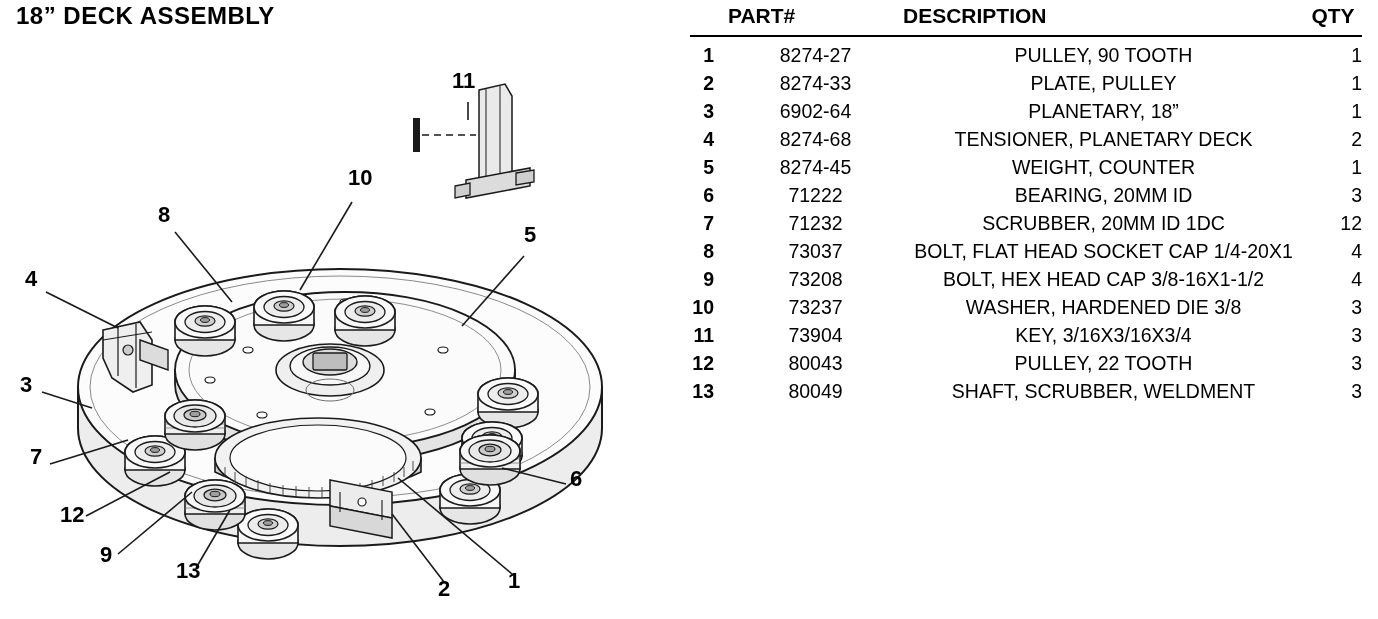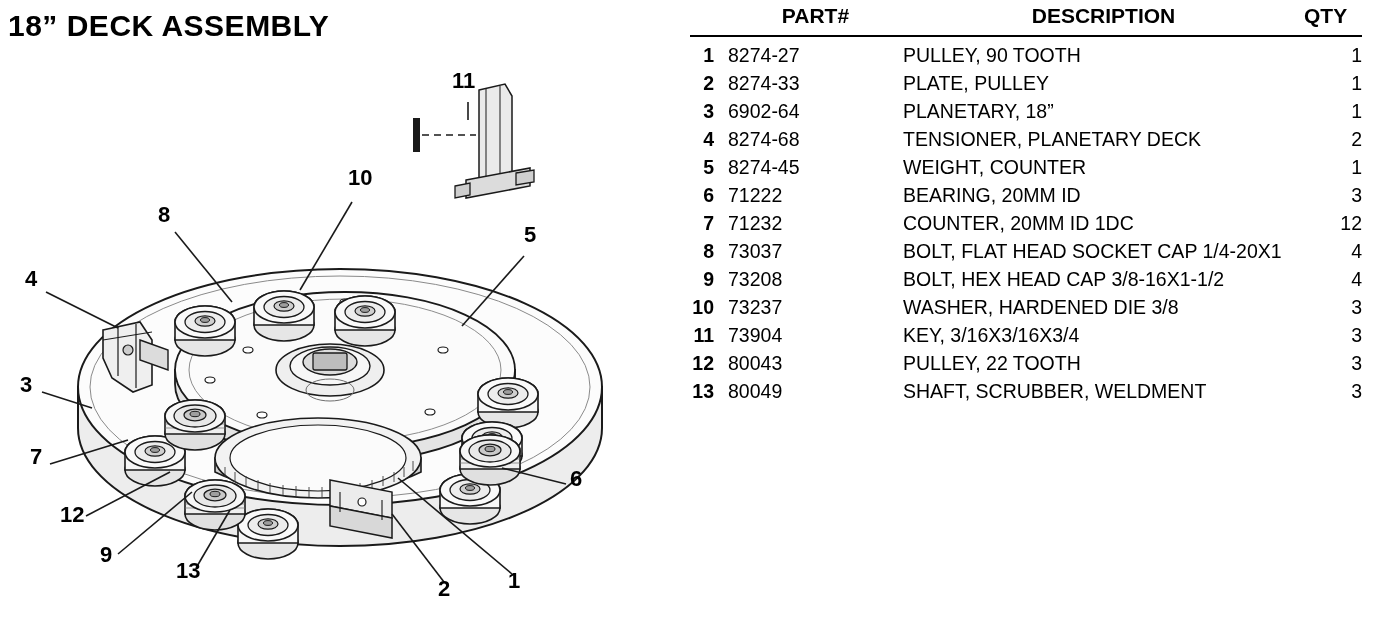--- a/index.html
+++ b/index.html
@@ -12,53 +12,53 @@
     height: 619px;
     position: relative;
     font-family: "Liberation Sans", sans-serif;
     color: #000000;
     overflow: hidden;
   }
 
   
   #page-title {
     position: absolute;
-    left: 8px;
+    left: 16px;
     top: 2px;
-    font-size: 30px;
+    font-size: 24px;
     font-weight: bold;
     letter-spacing: 0.5px;
     white-space: nowrap;
-    margin-top: 7px;
   }
 
   
   #parts-table {
     position: absolute;
     left: 690px;
     top: 4px;
     width: 672px;
     border-collapse: collapse;
     font-size: 19.5px;
   }
   #parts-table th {
     font-weight: bold;
     font-size: 21px;
     padding: 0 0 7px 0;
-    text-align: center;
+    text-align: left;
     border-bottom: 2px solid #000;
   }
   #parts-table th.c-item { width: 38px; }
   #parts-table th.c-part { width: 175px; }
   #parts-table th.c-desc { }
-  #parts-table th.c-qty  { width: 58px; text-align: left; }
+  #parts-table th.c-qty  { width: 58px; text-align: center; }
   #parts-table td {
     padding: 2px 0 3px 0;
     vertical-align: top;
     white-space: nowrap;
+    text-align: center;
   }
   #parts-table td.c-item { font-weight: bold; text-align: right; padding-right: 14px; }
   #parts-table td.c-qty  { text-align: right; }
   #parts-table tbody tr:first-child td { padding-top: 7px; }
 
   
   #drawing {
     position: absolute;
     left: 0;
     top: 40px;
@@ -121,21 +121,21 @@
     </tr>
     <tr>
       <td class="c-item">6</td>
       <td class="c-part">71222</td>
       <td class="c-desc">BEARING, 20MM ID</td>
       <td class="c-qty">3</td>
     </tr>
     <tr>
       <td class="c-item">7</td>
       <td class="c-part">71232</td>
-      <td class="c-desc">COUNTER, 20MM ID 1DC</td>
+      <td class="c-desc">SCRUBBER, 20MM ID 1DC</td>
       <td class="c-qty">12</td>
     </tr>
     <tr>
       <td class="c-item">8</td>
       <td class="c-part">73037</td>
       <td class="c-desc">BOLT, FLAT HEAD SOCKET CAP 1/4-20X1</td>
       <td class="c-qty">4</td>
     </tr>
     <tr>
       <td class="c-item">9</td>

